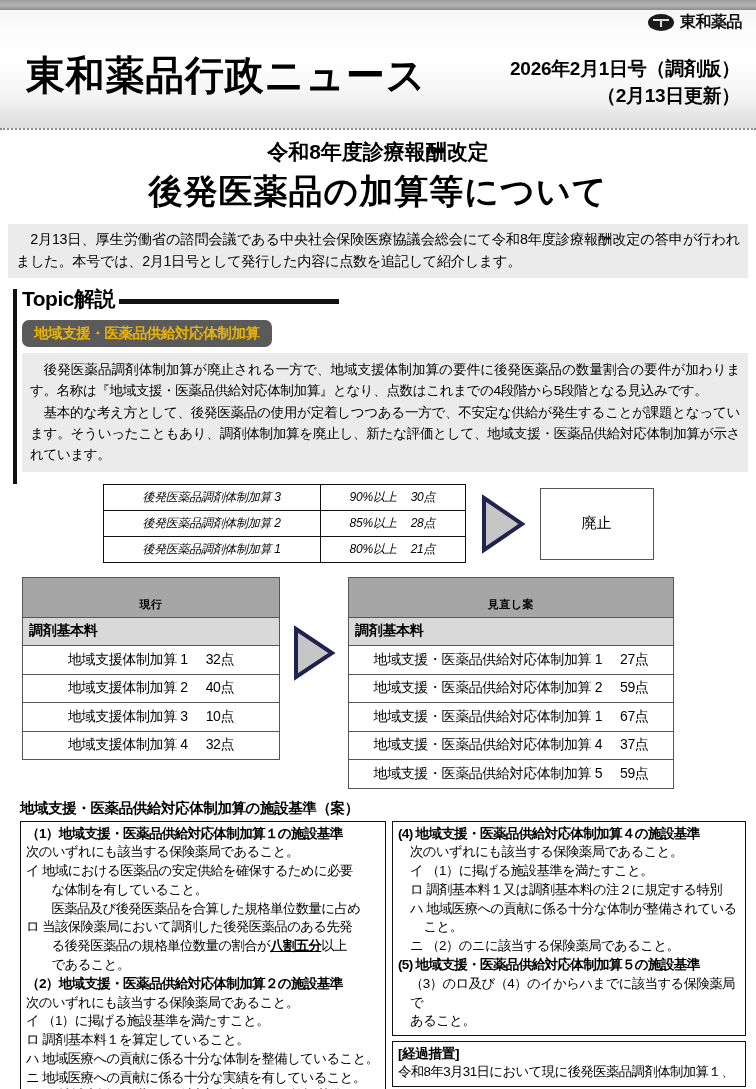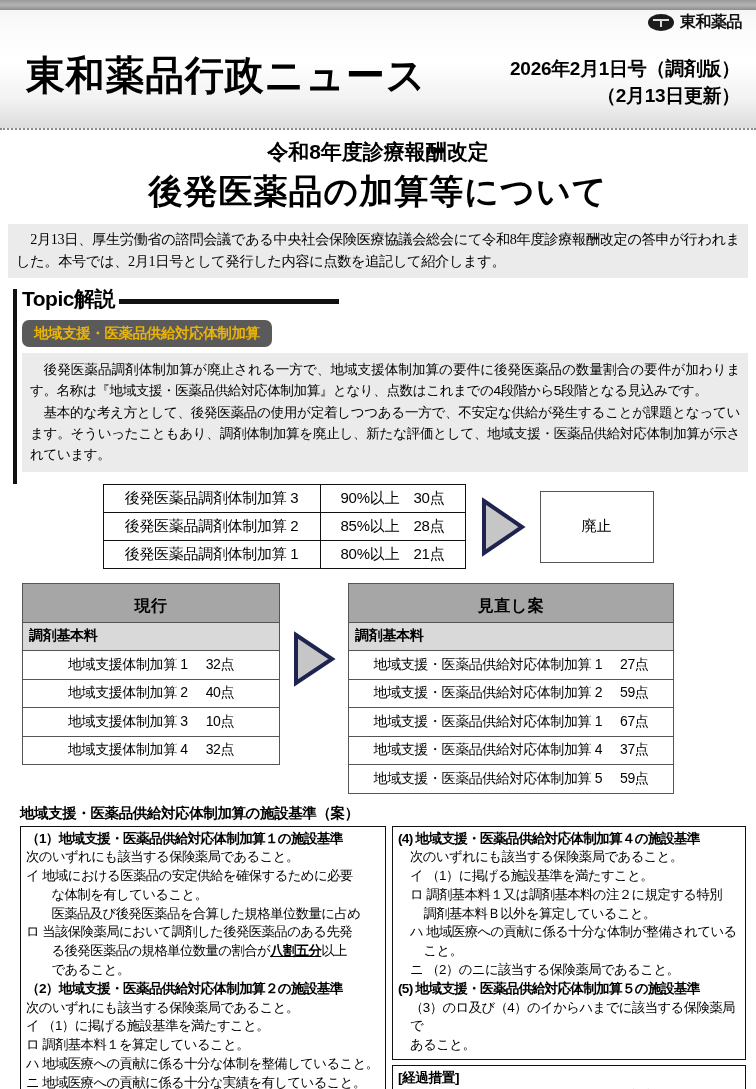--- a/index.html
+++ b/index.html
@@ -110,21 +110,21 @@
   
   .lead {
     margin: 9px 8px 0 8px;
     background: #ebebeb;
     padding: 5px 8px 6px 8px;
     font-size: 14.2px;
     line-height: 1.52;
     letter-spacing: -0.35px;
     text-align: justify;
   }
-  .lead p { margin: 0; text-indent: 1em; font-family: Liberation Serif, serif; }
+  .lead p { margin: 0; text-indent: 1em; }
 
   
   .topic-section {
     position: relative;
     margin: 7px 0 0 10px;
     padding-left: 12px;
   }
   .topic-rail {
     position: absolute;
     left: 3px;
@@ -176,21 +176,22 @@
   
   .abolish-block {
     display: flex;
     align-items: center;
     justify-content: center;
     gap: 14px;
     margin-top: 12px;
   }
   table.grid {
     border-collapse: collapse;
-    font-size: 15px;
+    font-size: 12px;
+    font-style: italic;
   }
   table.abolish-table td {
     border: 1.3px solid #111;
     padding: 4px 8px;
     white-space: nowrap;
   }
   .abolish-table .name-cell {
     width: 200px;
     text-align: center;
     letter-spacing: -0.3px;
@@ -224,23 +225,23 @@
     display: flex;
     align-items: flex-start;
     margin-top: 14px;
     padding: 0 4px 0 22px;
     gap: 4px;
   }
   .cmp-table { border-collapse: collapse; }
   .cmp-table th.cap {
     background: #a6a6a6;
     border: 1.3px solid #555;
-    font-size: 16px;
-    font-weight: bold;
-    padding: 12px 0 5px 0;
+    font-size: 11px;
+    font-weight: bold;
+    padding: 19px 0 5px 0;
     letter-spacing: 0.5px;
   }
   .cmp-table td.sub {
     background: #d9d9d9;
     border: 1.3px solid #555;
     font-size: 14px;
     font-weight: bold;
     padding: 4px 6px 5px 6px;
     letter-spacing: -0.3px;
   }
@@ -511,21 +512,20 @@
 
   </div>
 
   <div class="col-right">
 
     <div class="crit-box">
       <div class="crit-title">(4) 地域支援・医薬品供給対応体制加算４の施設基準</div>
       <div class="crit-line ind1">次のいずれにも該当する保険薬局であること。</div>
       <div class="crit-line ind1">イ （1）に掲げる施設基準を満たすこと。</div>
       <div class="crit-line ind1">ロ 調剤基本料１又は調剤基本料の注２に規定する特別</div>
-      <div class="crit-line ind2">調剤基本料Ｂ以外を算定していること。</div>
       <div class="crit-line ind1">ハ 地域医療への貢献に係る十分な体制が整備されている</div>
       <div class="crit-line ind2">こと。</div>
       <div class="crit-line ind1">ニ （2）のニに該当する保険薬局であること。</div>
 
       <div class="crit-title">(5) 地域支援・医薬品供給対応体制加算５の施設基準</div>
       <div class="crit-line ind1">（3）のロ及び（4）のイからハまでに該当する保険薬局で</div>
       <div class="crit-line ind1">あること。</div>
     </div>
 
     <div class="crit-box">

